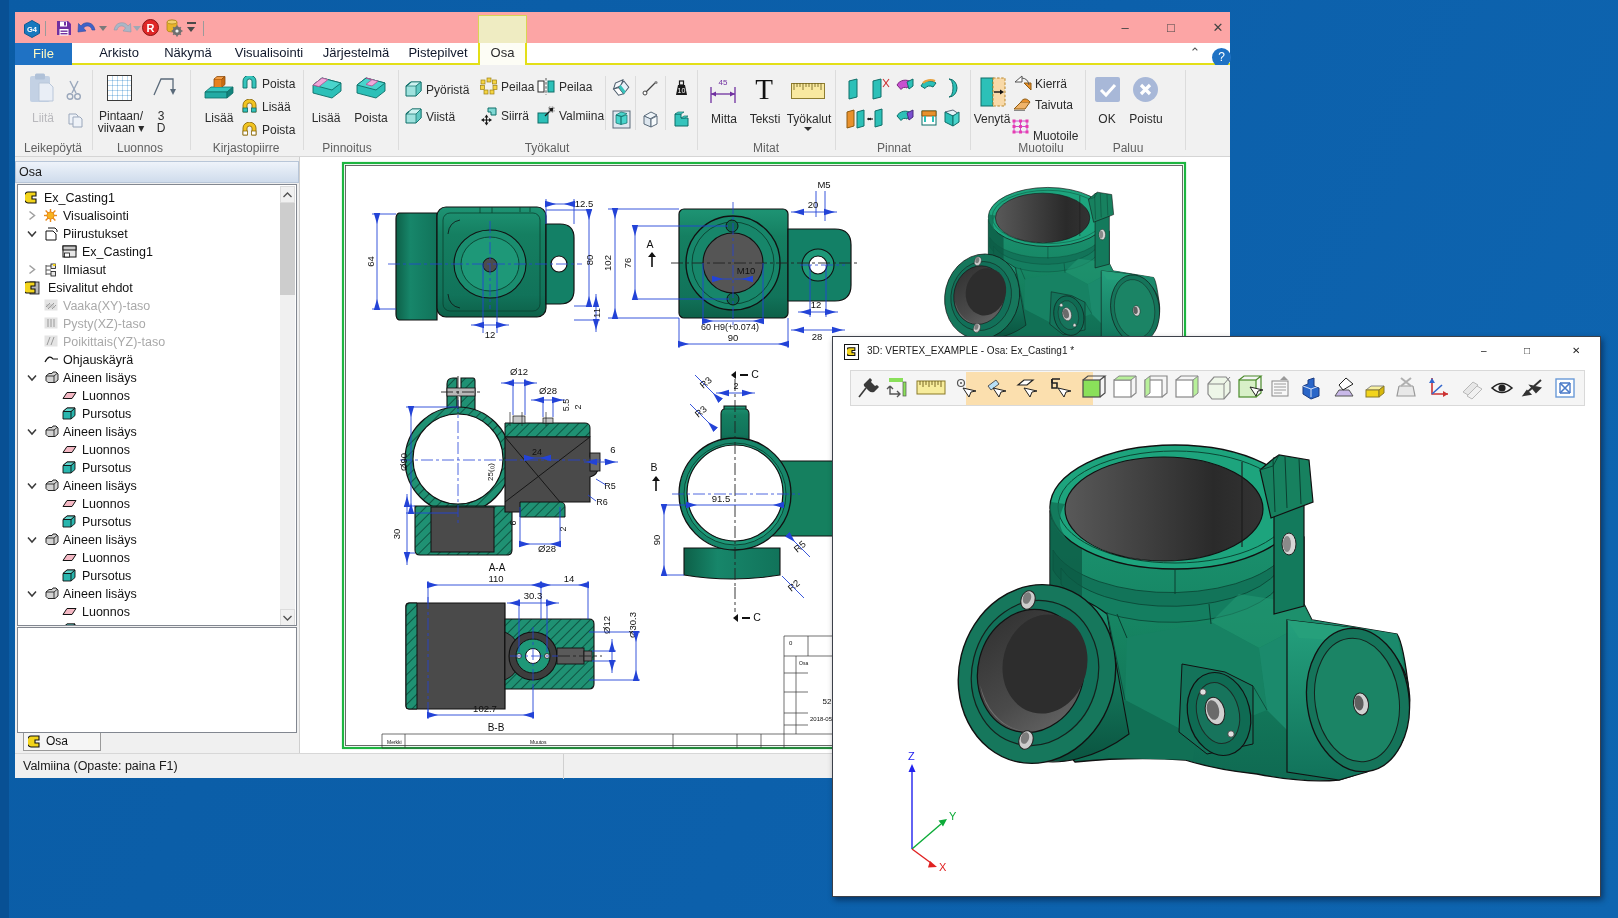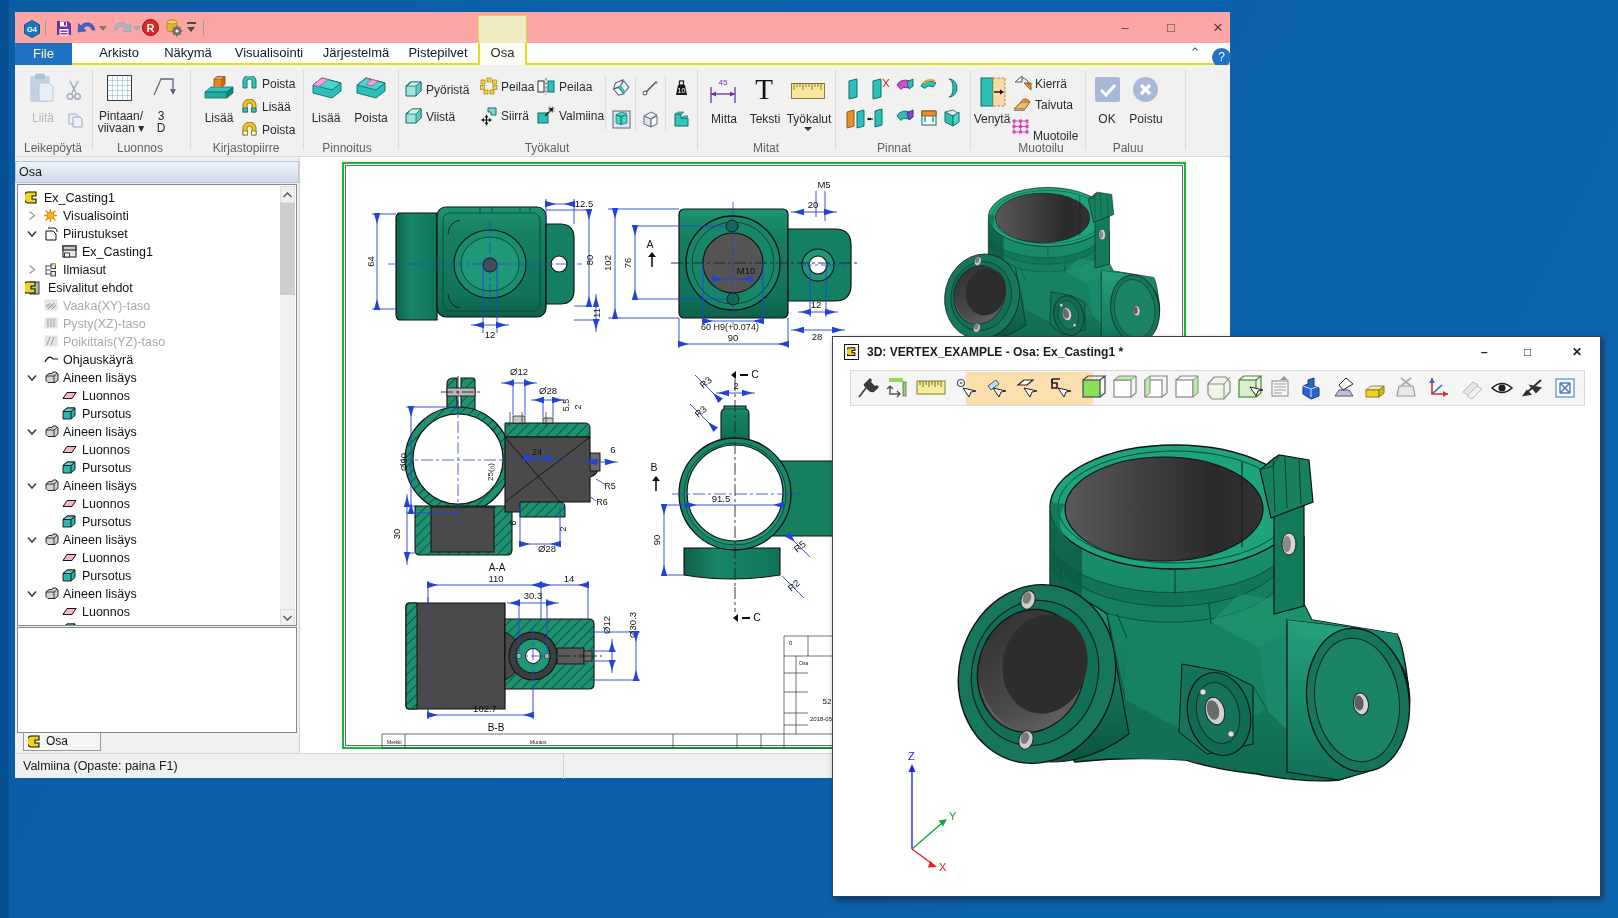--- a/index.html
+++ b/index.html
@@ -34,21 +34,21 @@
 
 #sbar { position:absolute; right:1px; top:1px; width:15px; height:440px; background:#f0f0f0; }
 .sbtn { position:absolute; left:0; width:15px; height:17px; background:#f0f0f0; color:#505050; font-size:9px; text-align:center; line-height:17px; }
 #sthumb { position:absolute; left:0; top:17px; width:15px; height:92px; background:#cdcdcd; }
 
 #statusbar { position:absolute; left:0; top:741px; width:1215px; height:25px; background:#f0f0f0; border-top:1px solid #d7d7d7; font-size:12.5px; color:#1a1a1a; }
 
 #canvas { position:absolute; left:284px; top:145px; width:931px; height:596px; background:#fff; border-left:1px solid #cfcfcf; }
 
 #float { position:absolute; left:832px; top:336px; width:769px; height:561px; background:#fff; border:1px solid #3c4049; box-shadow:2px 3px 6px rgba(0,0,20,.45); }
-#ftitle { position:absolute; left:0; top:0; width:100%; height:30px; background:#fff; font-size:12px; color:#1a1a1a;font-weight:bold; }
+#ftitle { position:absolute; left:0; top:0; width:100%; height:30px; background:#fff; font-size:10px; color:#1a1a1a; }
 #ftoolbar { position:absolute; left:17px; top:33px; width:735px; height:36px; background:#f5f5f5; border:1px solid #d9d9d9; }
 .orangebg { position:absolute; left:115px; top:1px; width:127px; height:33px; background:#fbdfae; }
 #fcanvas { position:absolute; left:0; top:69px; width:767px; height:490px; background:#fff; }
 </style>
 </head>
 <body>
 <svg width="0" height="0" style="position:absolute">
 <defs>
 <linearGradient id="gIntTop" x1="0" y1="0" x2="1" y2="0">
         <stop offset="0" stop-color="#595959"></stop>

